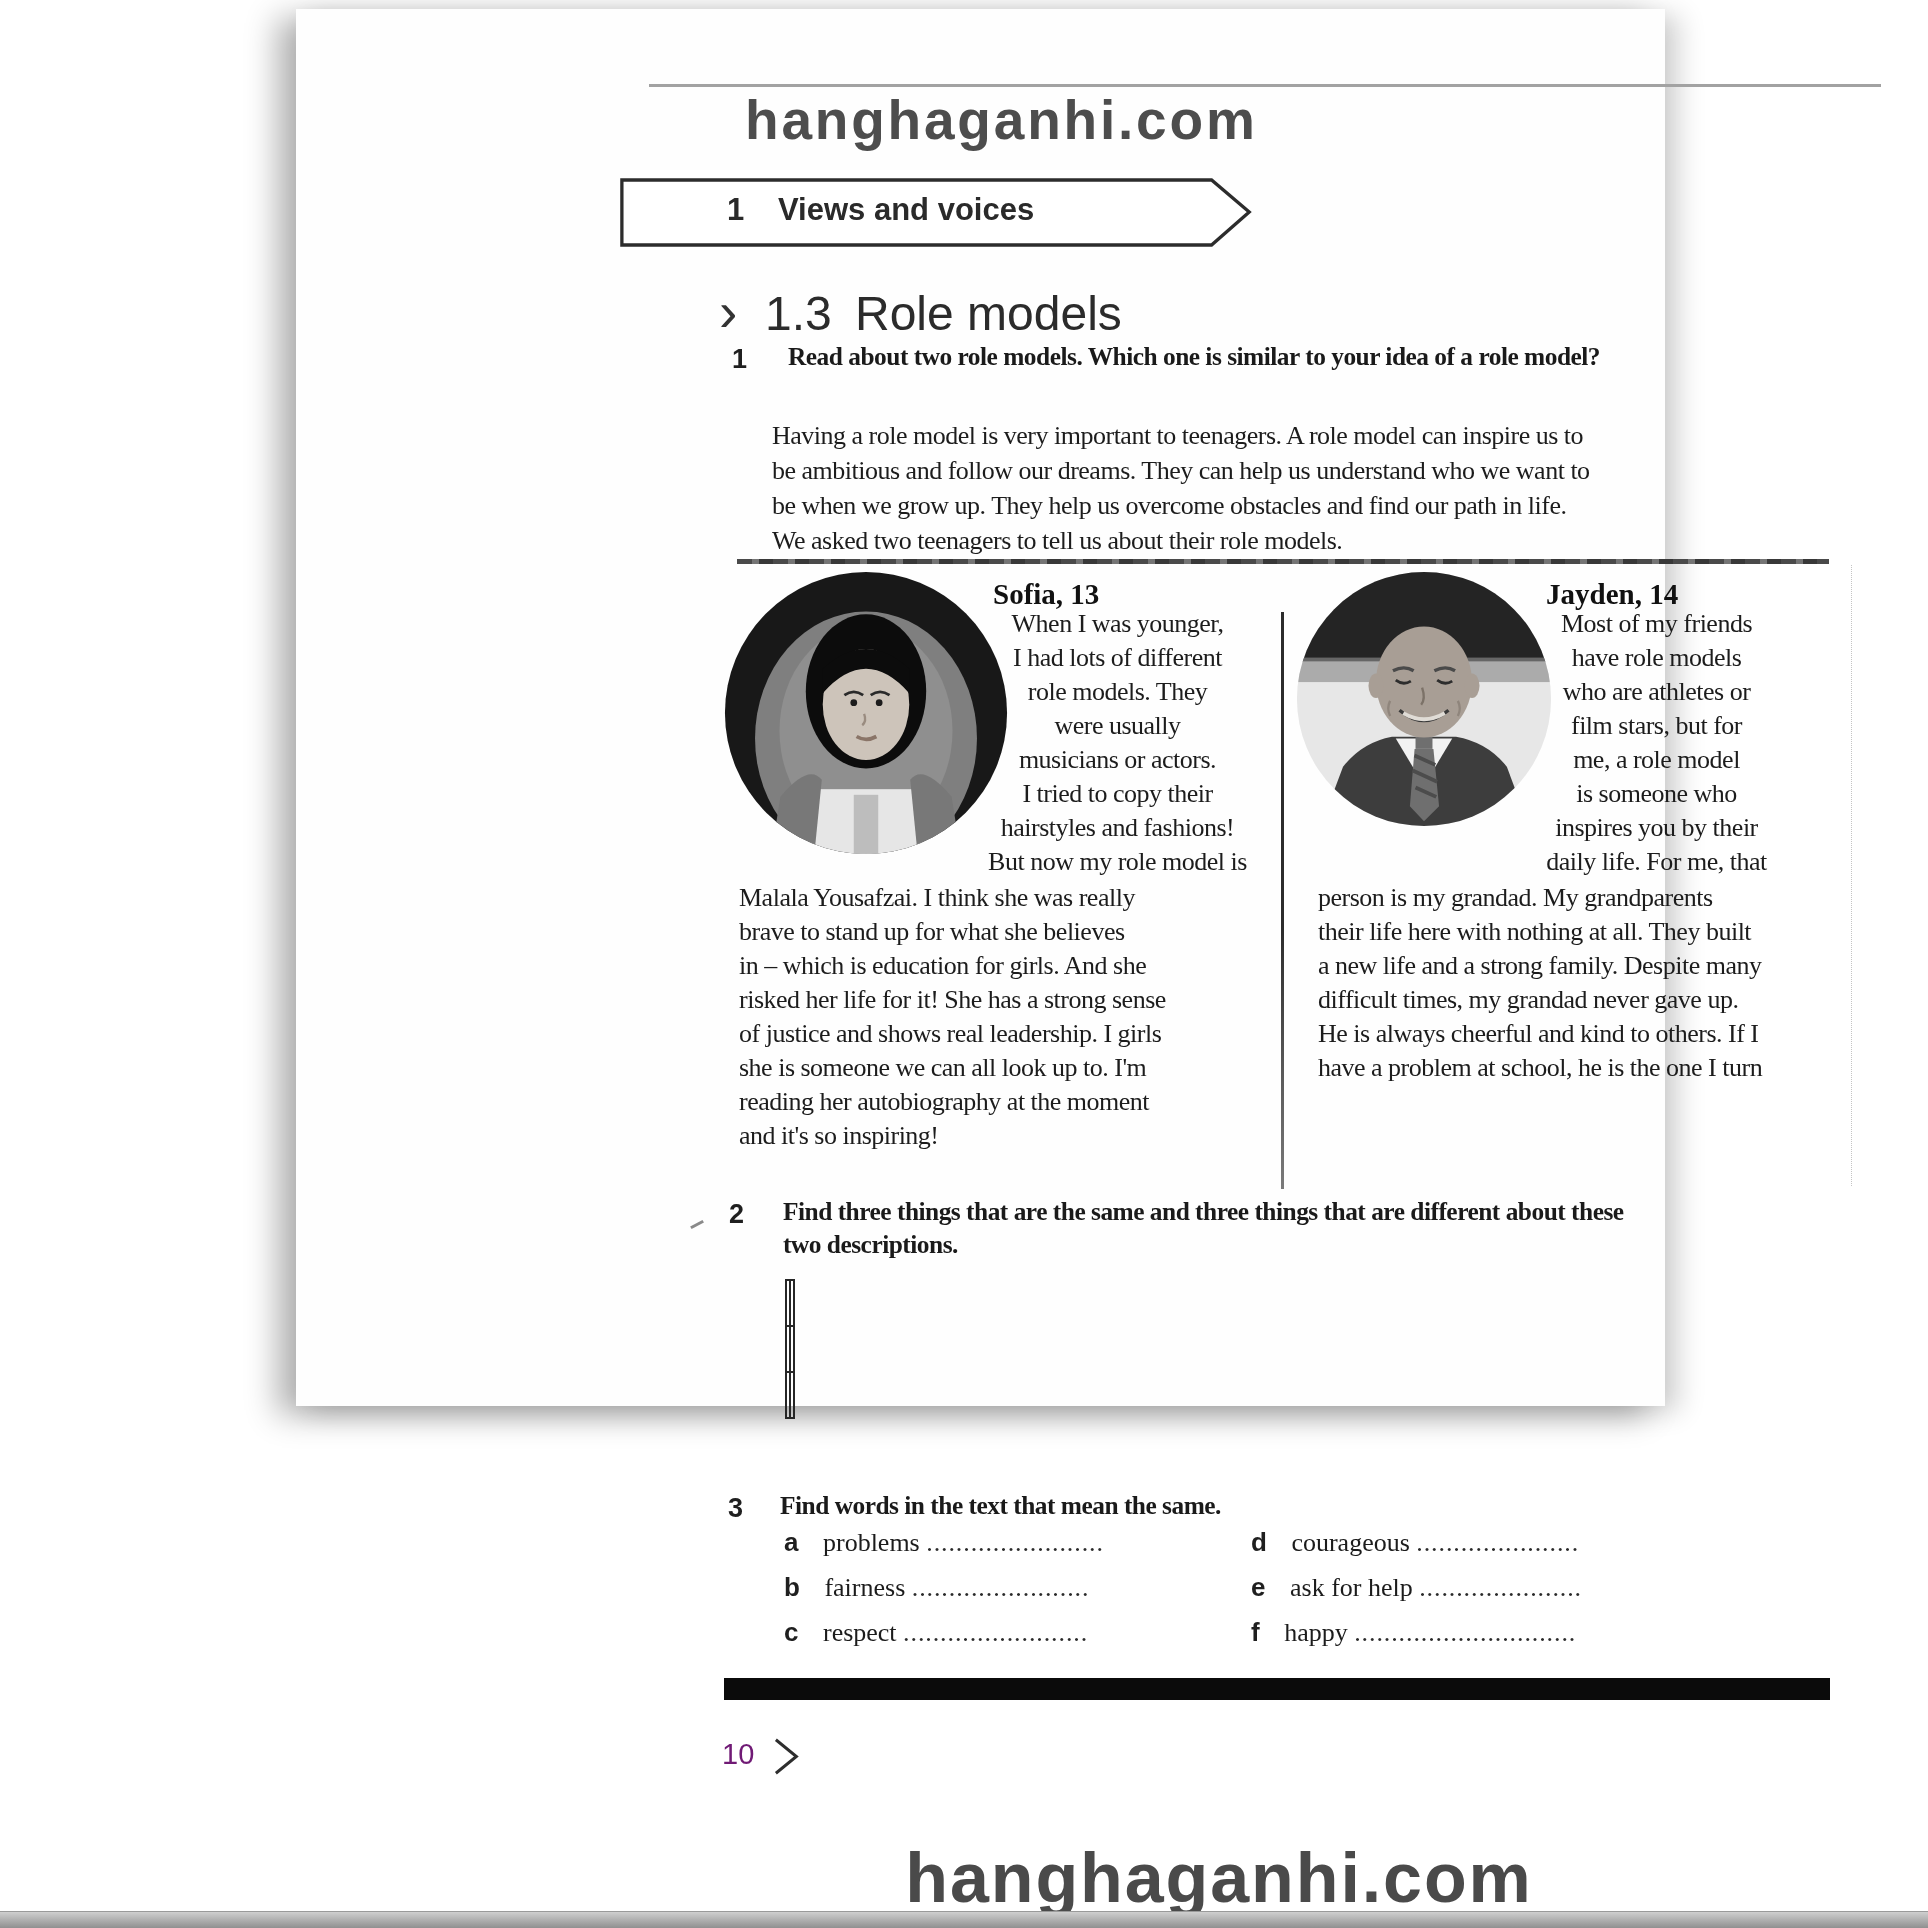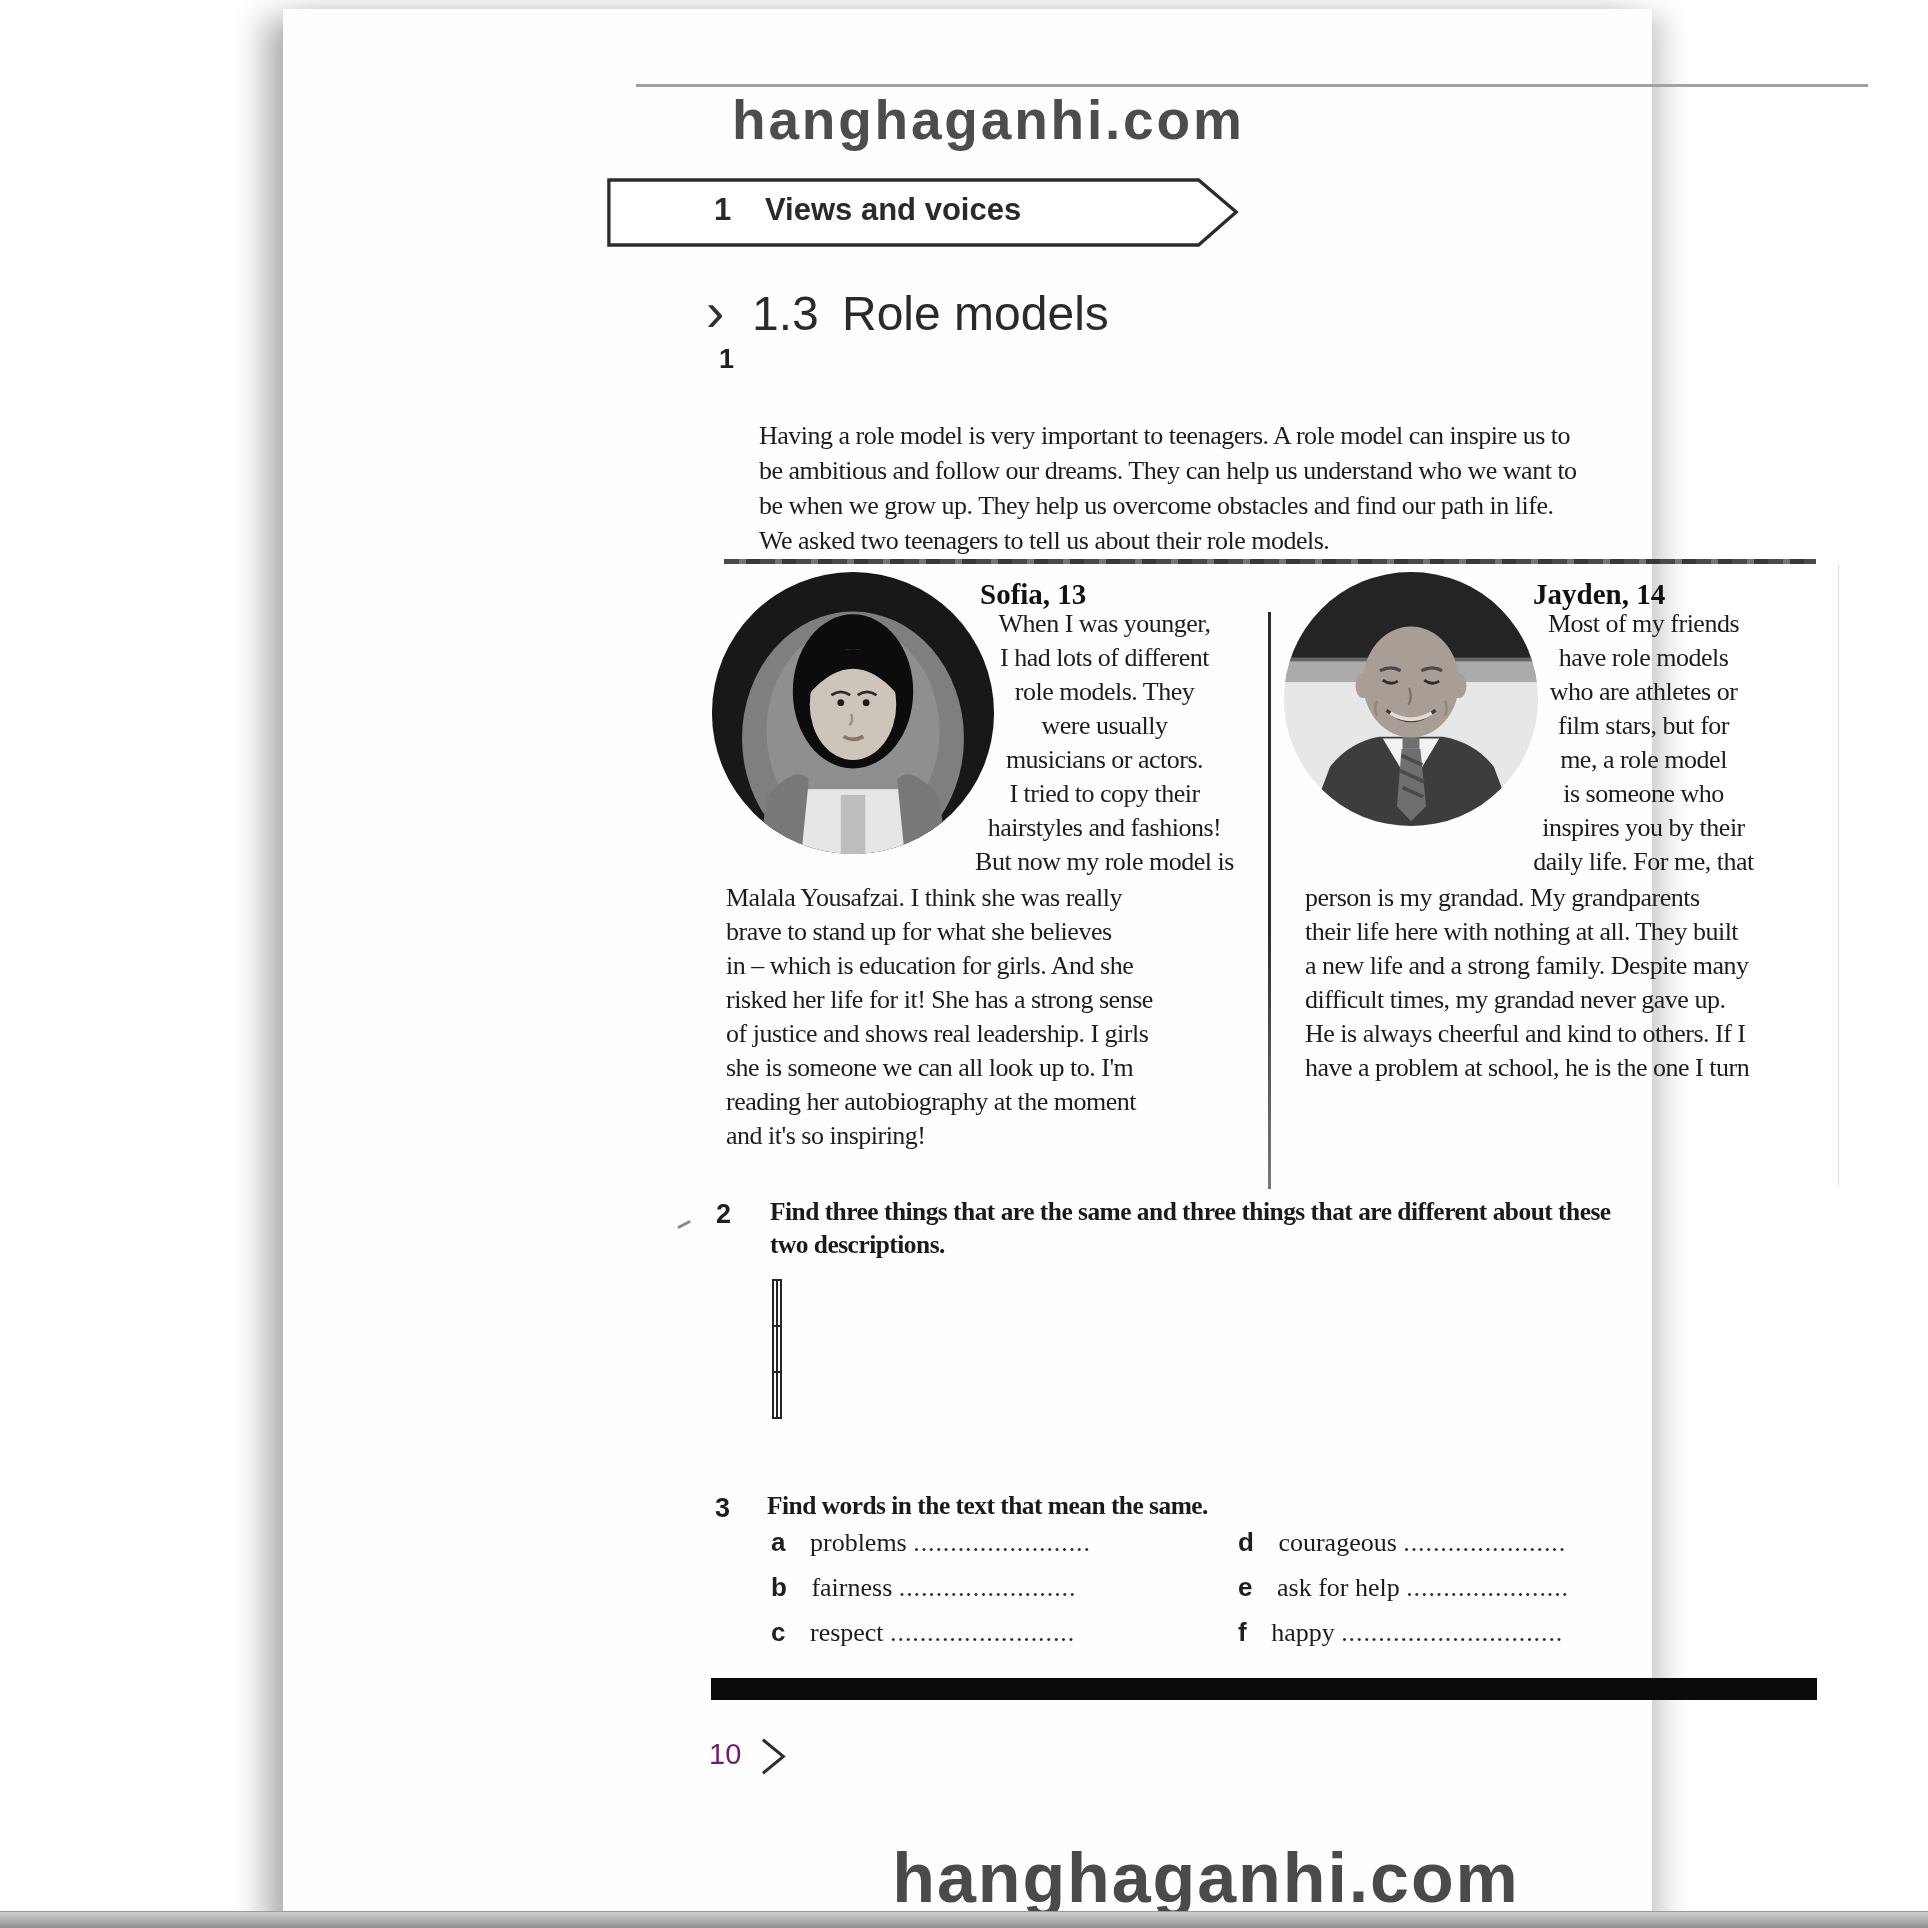--- a/index.html
+++ b/index.html
@@ -1,20 +1,20 @@
 <!DOCTYPE html>
 <html style="font-size:15px"><head>
 <meta charset="utf-8">
 <style>
   html,body{margin:0;padding:0;background:#ffffff;}
   #canvas{position:relative;width:1928px;height:1928px;background:#ffffff;overflow:hidden;
           font-family:"Liberation Serif",serif;color:#222;}
   .abs{position:absolute;white-space:nowrap;}
   
-  .page{position:absolute;left:283px;top:9.4px;width:1369px;height:1919px;background:#fefefe;
+  .page{position:absolute;left:296px;top:9.4px;width:1369px;height:1397px;background:#fefefe;
         box-shadow:-19px 9.4px 30px rgba(0,0,0,.30), 15px 5.6px 24.5px rgba(0,0,0,.16);}
   
   .top-rule{position:absolute;left:353px;top:75px;width:1232px;height:2.8px;background:#a2a2a2;}
   .wm-top{left:449px;top:79px;font-family:"Liberation Sans",sans-serif;font-size:55px;font-weight:600;
           color:#4d4d4d;letter-spacing:2.8px;}
   .wm-bottom{left:556px;top:1829px;width:734px;text-align:center;font-family:"Liberation Sans",sans-serif;
              font-size:70px;font-weight:600;color:#4a4a4a;letter-spacing:1.9px;}
   
   .banner-svg{position:absolute;left:324px;top:169px;}
   .banner-num{left:431px;top:183px;font-family:"Liberation Sans",sans-serif;font-size:31px;font-weight:700;color:#2a2a2a;}
@@ -68,20 +68,21 @@
       <polygon points="2,2 628,2 668,36 628,71 2,71" fill="#ffffff" stroke="#2c2c2c" stroke-width="3.5"></polygon>
     </svg>
     <div class="abs banner-num">1</div>
     <div class="abs banner-title">Views and voices</div>
 
     <div class="abs sec-chev">›</div>
     <div class="abs sec-num">1.3</div>
     <div class="abs sec-title">Role models</div>
 
     <div class="abs ex-num" style="left:436px;top:335px;">1</div>
+    <div class="abs ex-instr" style="left:492px;top:333px;">Read about two role models. Which one is similar to your idea of a role model?</div>
 
     <div class="abs body-lines" style="left:476px;top:409px;">
         <div>Having a role model is very important to teenagers. A role model can inspire us to</div>
         <div>be ambitious and follow our dreams. They can help us understand who we want to</div>
         <div>be when we grow up. They help us overcome obstacles and find our path in life.</div>
         <div>We asked two teenagers to tell us about their role models.</div>
       </div>
 
     <div class="passage-hr"></div>
     <div class="col-divider"></div>

